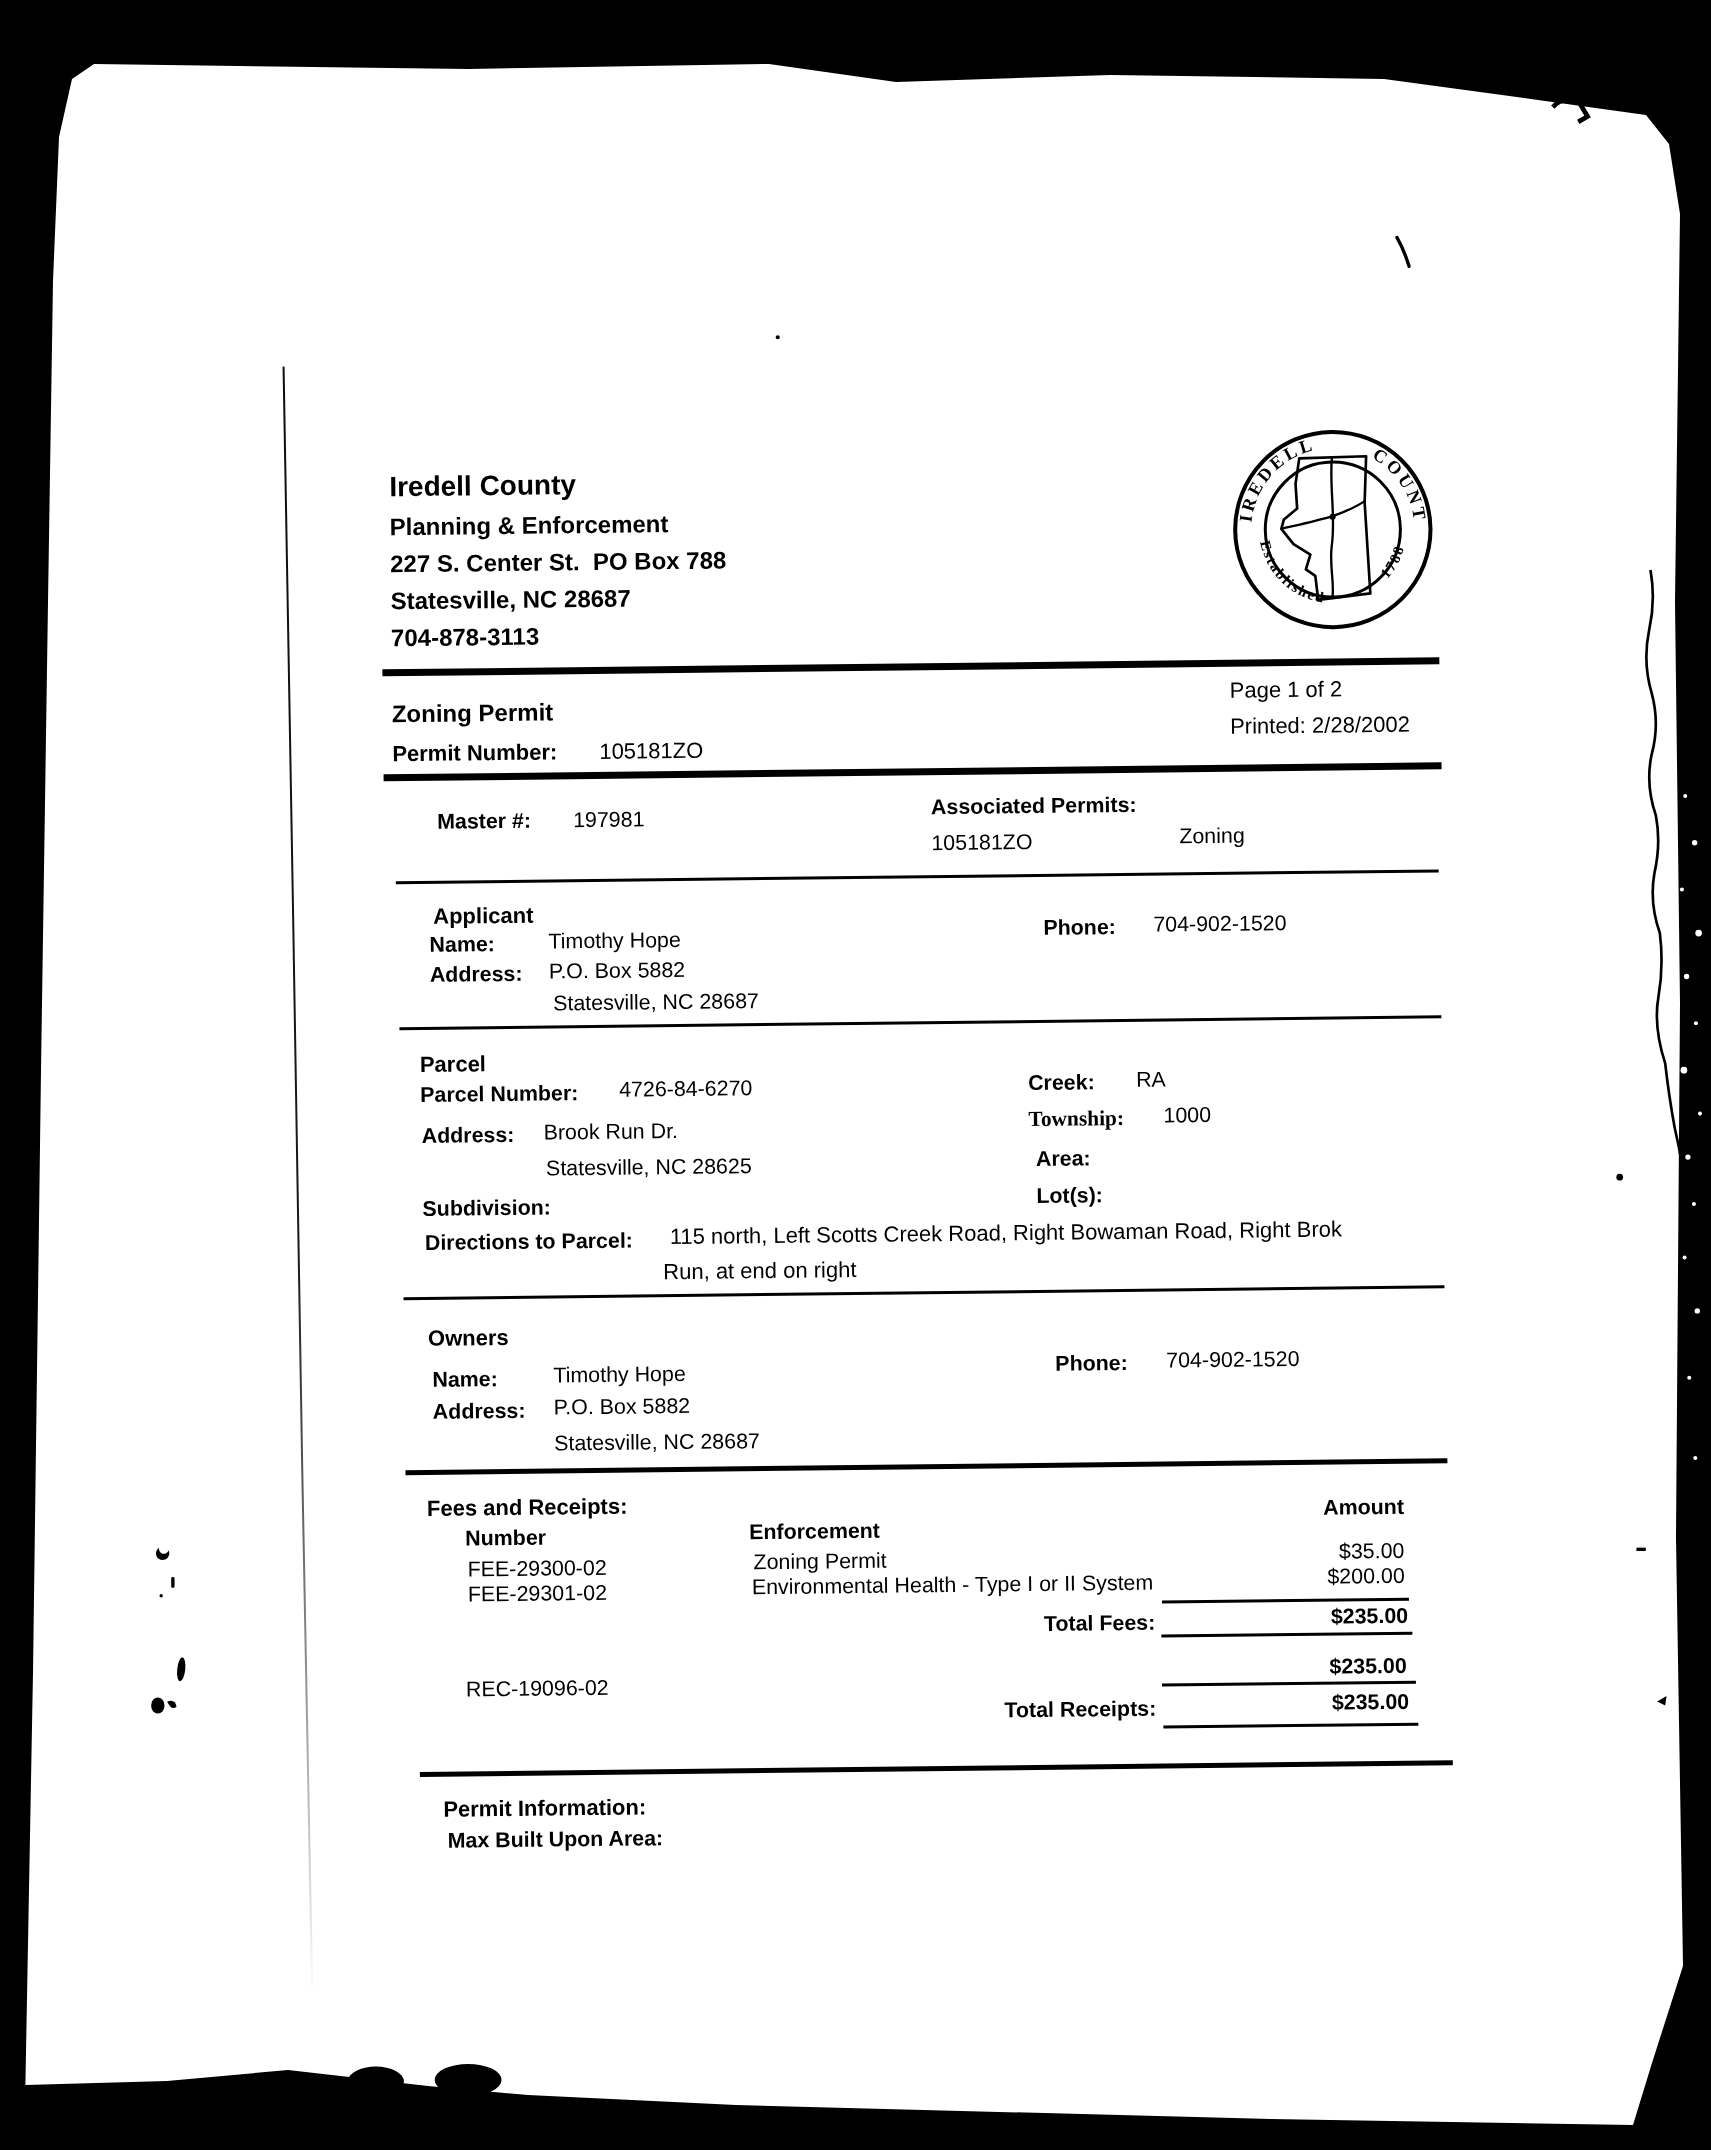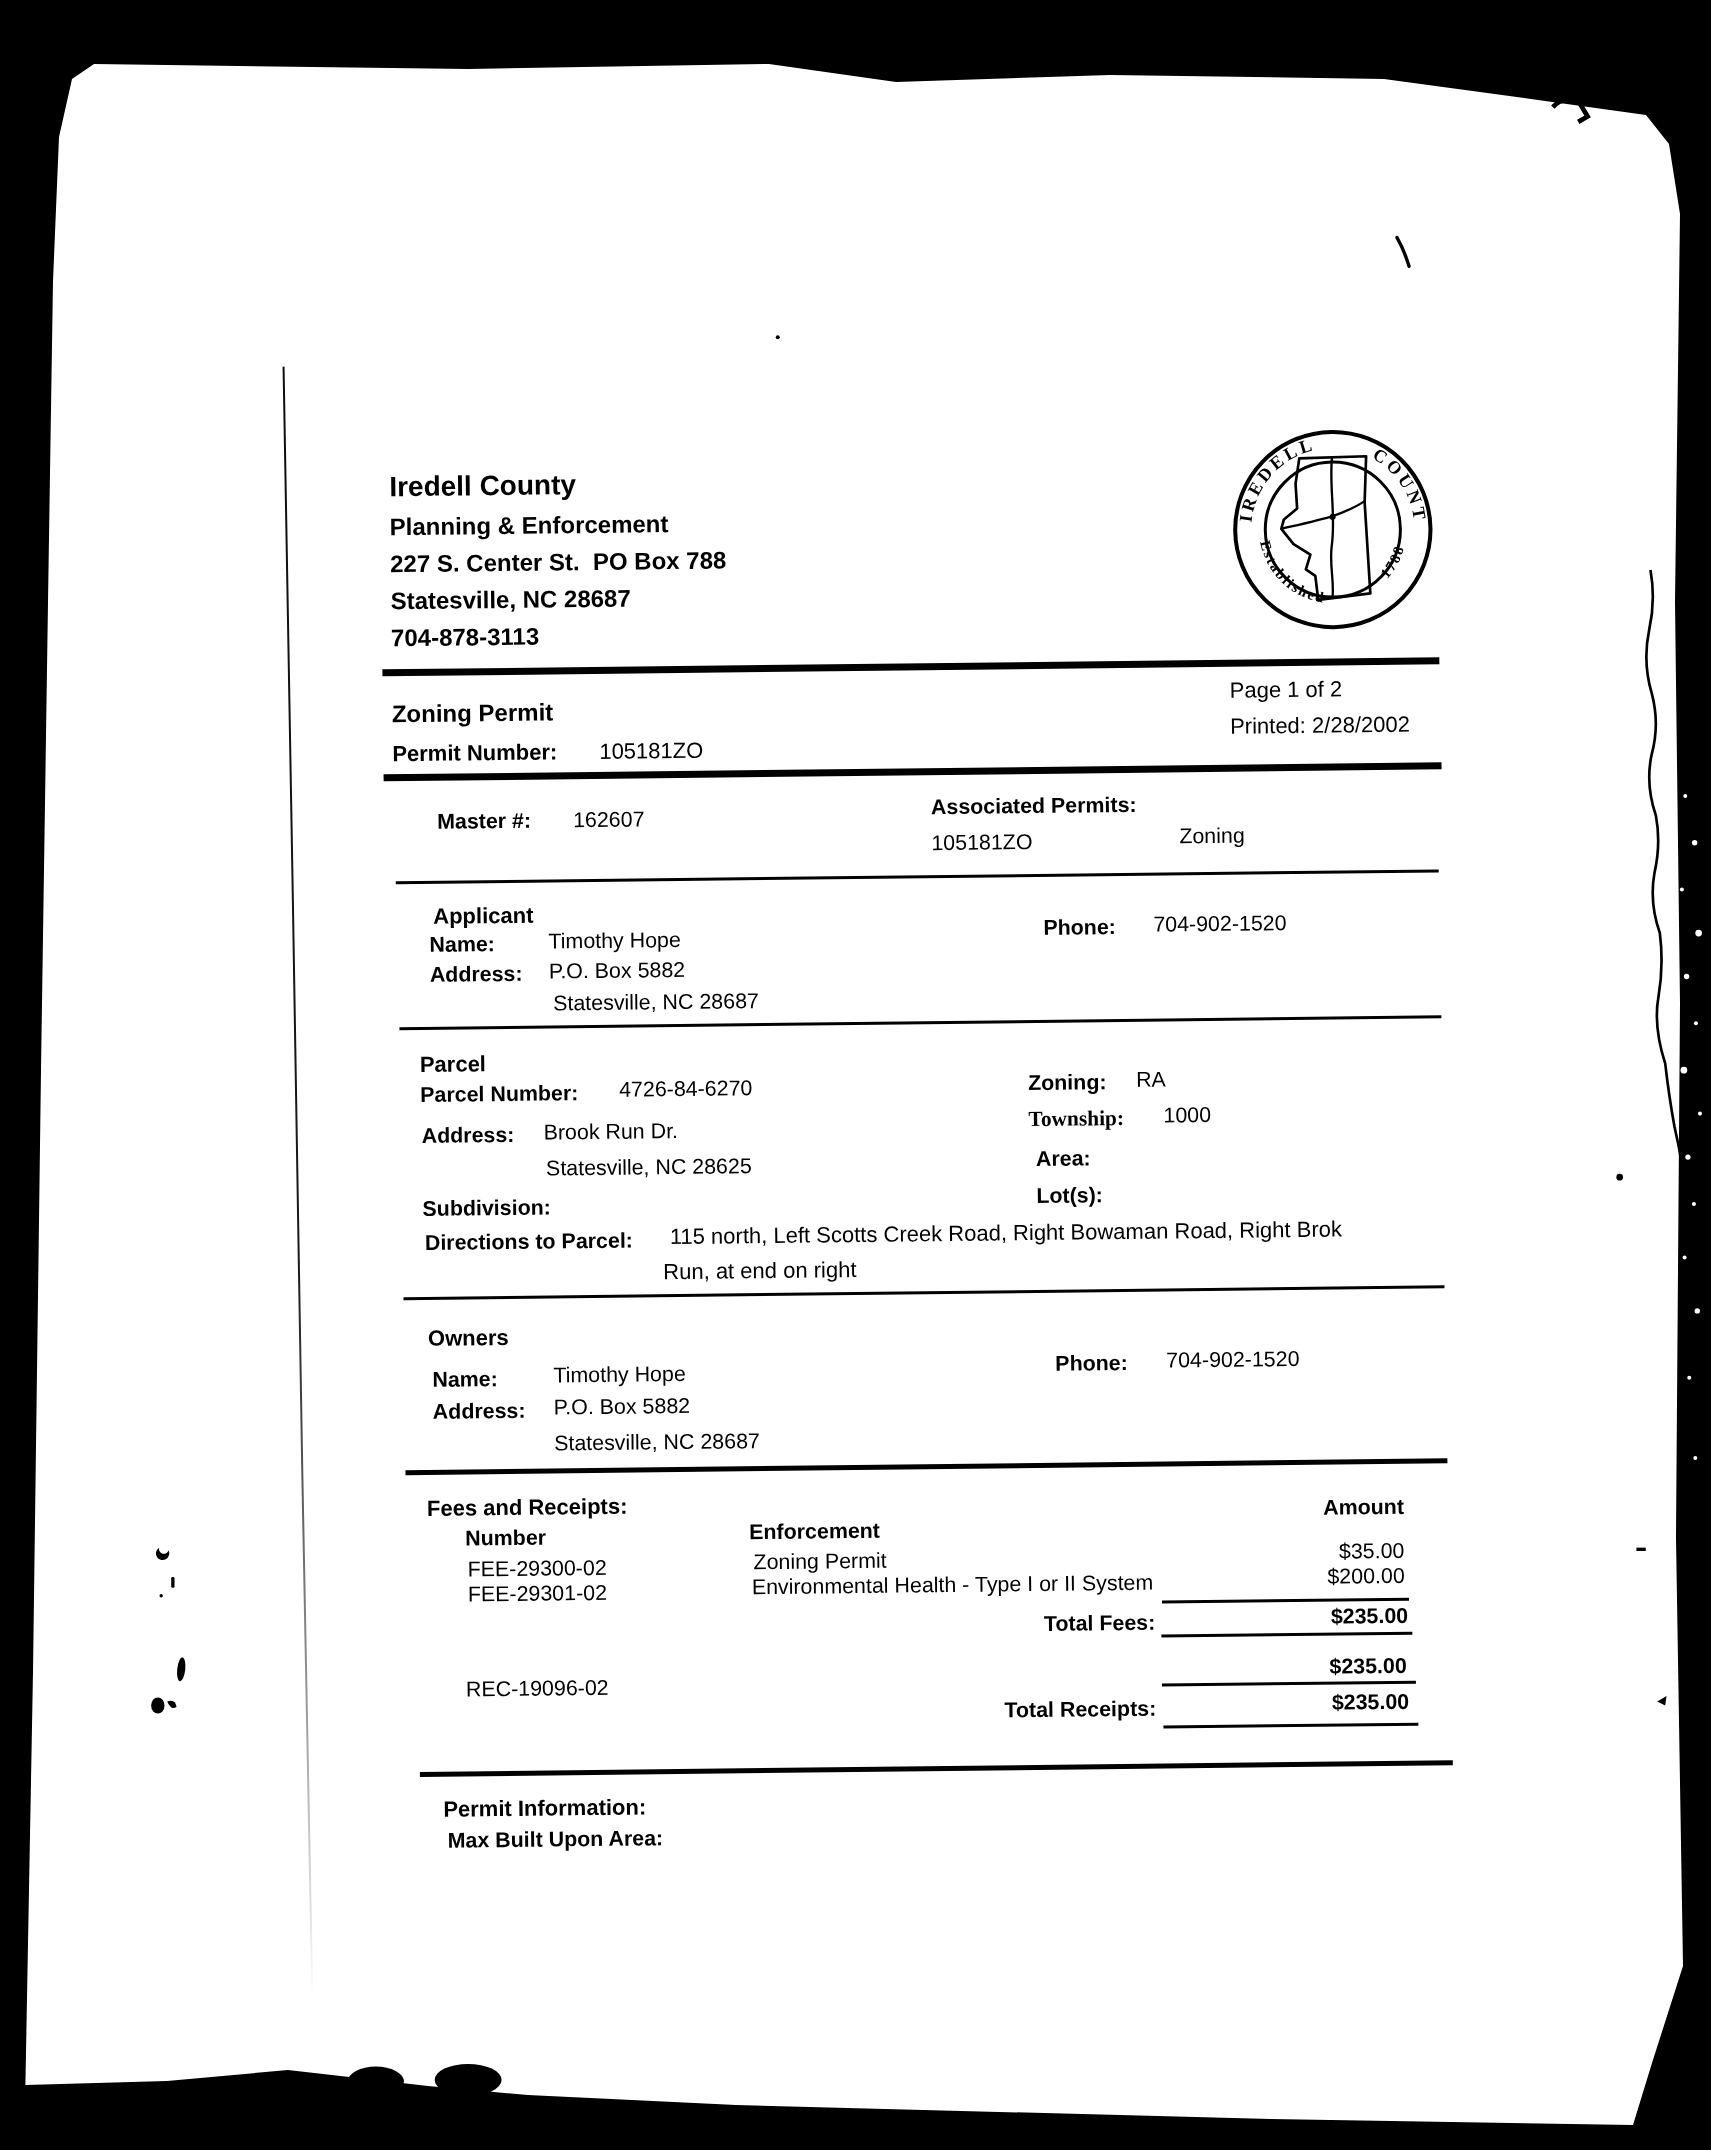--- a/index.html
+++ b/index.html
@@ -74,40 +74,40 @@
 
   <div class="rule" style="left:387px;top:664px;width:1057px;height:7.4px;"></div>
   <div class="t b" style="left:396px;top:695px;font-size:24px;">Zoning Permit</div>
   <div class="t b" style="left:396px;top:736px;font-size:22px;">Permit Number:</div>
   <div class="t" style="left:603px;top:736px;font-size:22px;">105181ZO</div>
   <div class="t" style="left:1234px;top:682px;font-size:22px;">Page 1 of 2</div>
   <div class="t" style="left:1234px;top:718px;font-size:22px;">Printed: 2/28/2002</div>
   <div class="rule" style="left:387px;top:769px;width:1058px;height:7.4px;"></div>
 
   <div class="t b" style="left:440px;top:805px;">Master #:</div>
-  <div class="t" style="left:576px;top:805px;">162607</div>
+  <div class="t" style="left:576px;top:805px;">197981</div>
   <div class="t b" style="left:934px;top:796px;">Associated Permits:</div>
   <div class="t" style="left:934px;top:832px;">105181ZO</div>
   <div class="t" style="left:1182px;top:828px;">Zoning</div>
   <div class="rule" style="left:398px;top:876px;width:1043px;height:3.3px;"></div>
 
   <div class="t b" style="left:435px;top:899px;font-size:22px;">Applicant</div>
   <div class="t b" style="left:431px;top:928px;">Name:</div>
   <div class="t" style="left:550px;top:926px;">Timothy Hope</div>
   <div class="t b" style="left:1045px;top:918px;">Phone:</div>
   <div class="t" style="left:1155px;top:916px;">704-902-1520</div>
   <div class="t b" style="left:431px;top:958px;">Address:</div>
   <div class="t" style="left:550px;top:956px;">P.O. Box 5882</div>
   <div class="t" style="left:554px;top:988px;">Statesville, NC 28687</div>
   <div class="rule" style="left:400px;top:1022px;width:1042px;height:3.3px;"></div>
 
   <div class="t b" style="left:420px;top:1047px;font-size:22px;">Parcel</div>
   <div class="t b" style="left:420px;top:1078px;">Parcel Number:</div>
   <div class="t" style="left:619px;top:1075px;">4726-84-6270</div>
-  <div class="t b" style="left:1028px;top:1073px;">Zoning:</div>
+  <div class="t b" style="left:1028px;top:1073px;">Creek:</div>
   <div class="t" style="left:1136px;top:1071px;">RA</div>
   <div class="t b" style="left:421px;top:1119px;">Address:</div>
   <div class="t" style="left:543px;top:1117px;">Brook Run Dr.</div>
   <div class="t b" style="left:1028px;top:1109px;font-family:Liberation Serif, serif;">Township:</div>
   <div class="t" style="left:1163px;top:1107px;text-align:right;">1000</div>
   <div class="t" style="left:545px;top:1153px;">Statesville, NC 28625</div>
   <div class="t b" style="left:1035px;top:1149px;text-align:center;">Area:</div>
   <div class="t b" style="left:421px;top:1192px;">Subdivision:</div>
   <div class="t b" style="left:1035px;top:1186px;">Lot(s):</div>
   <div class="t b" style="left:423px;top:1226px;">Directions to Parcel:</div>

